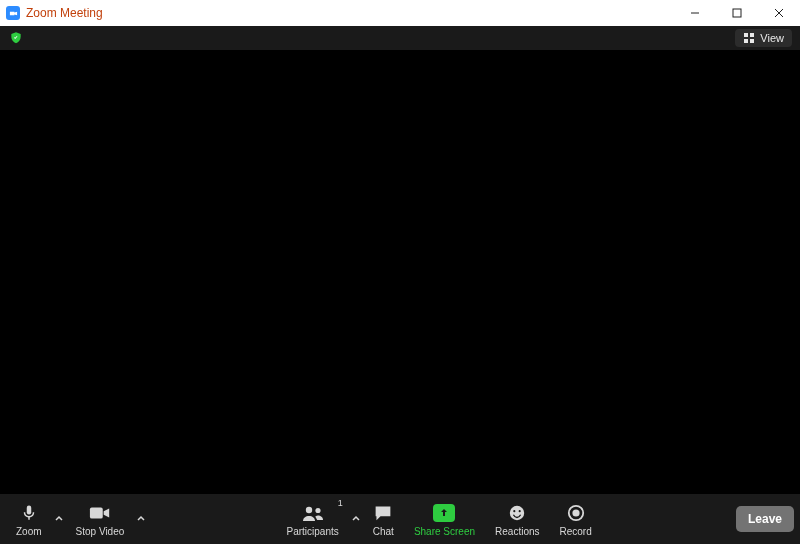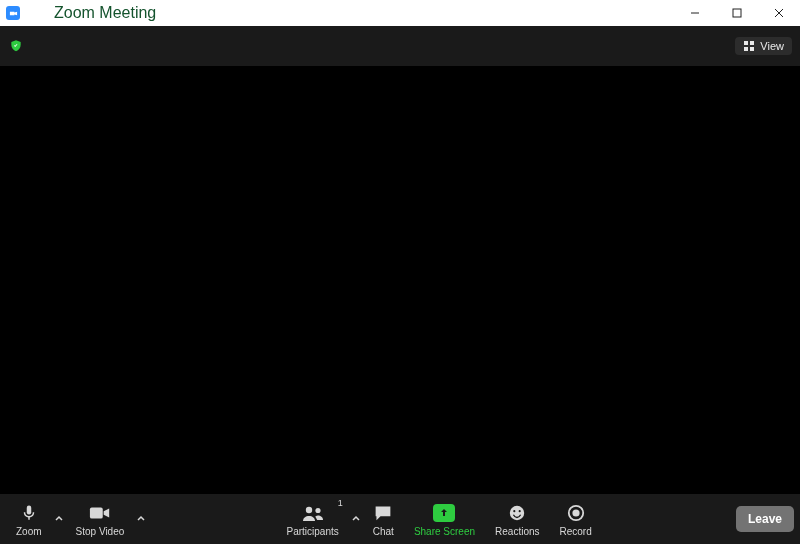--- a/index.html
+++ b/index.html
@@ -1,25 +1,25 @@
 <!DOCTYPE html>
 <html><head>
 <meta charset="utf-8">
 <style>
   * { margin: 0; padding: 0; box-sizing: border-box; font-family: "Segoe UI", Arial, sans-serif; }
   body { width: 800px; height: 544px; background: #fff; overflow: hidden; }
   .titlebar { height: 26px; background: #fff; display: flex; align-items: center; padding-left: 6px; }
   .titlebar .appicon { width: 14px; height: 14px; background:#2D8CFF; border-radius:3px; display:flex; align-items:center; justify-content:center; margin-right:6px; }
   .titlebar .appicon svg { width:9px; height:9px; fill:#fff; }
-  .titlebar .title { font-size: 16px; color:#14532d;margin-left:28px; }
+  .titlebar .title { font-size: 12px; color:#c2410c; }
   .titlebar .spacer { flex:1; }
   .winbtn { width: 42px; height: 26px; display:flex; align-items:center; justify-content:center; }
   .winbtn svg { stroke:#222; fill:none; }
   .meeting { position: relative; height: calc(544px - 26px); background:#000; display:flex; flex-direction:column; }
-  .topstrip { height: 40px; background:#1a1a1a; display:flex; align-items:center; padding:0 8px; }
+  .topstrip { height: 24px; background:#1a1a1a; display:flex; align-items:center; padding:0 8px; }
   .shield { width:16px; height:16px; display:flex; align-items:center; justify-content:center; }
   .topstrip .spacer { flex:1; }
   .viewbtn { display:flex; align-items:center; gap:5px; background:#2c2c2c; border-radius:4px; padding:3px 8px; color:#e8e8e8; font-size:11px; }
   .video-area { flex:1; background:#000; }
   .toolbar { height: 50px; background:#1a1a1a; display:flex; align-items:center; padding:0 6px; }
   .tbtn { display:flex; flex-direction:column; align-items:center; justify-content:center; height:46px; padding:0 10px; color:#d8d8d8; font-size:10px; gap:2px; position:relative; }
   .tbtn .ico { height:22px; display:flex; align-items:center; justify-content:center; }
   .tbtn.green { color:#2ecc40; }
   .caret { width:14px; display:flex; align-items:center; justify-content:center; height:46px; }
   .caret svg { stroke:#d8d8d8; }

